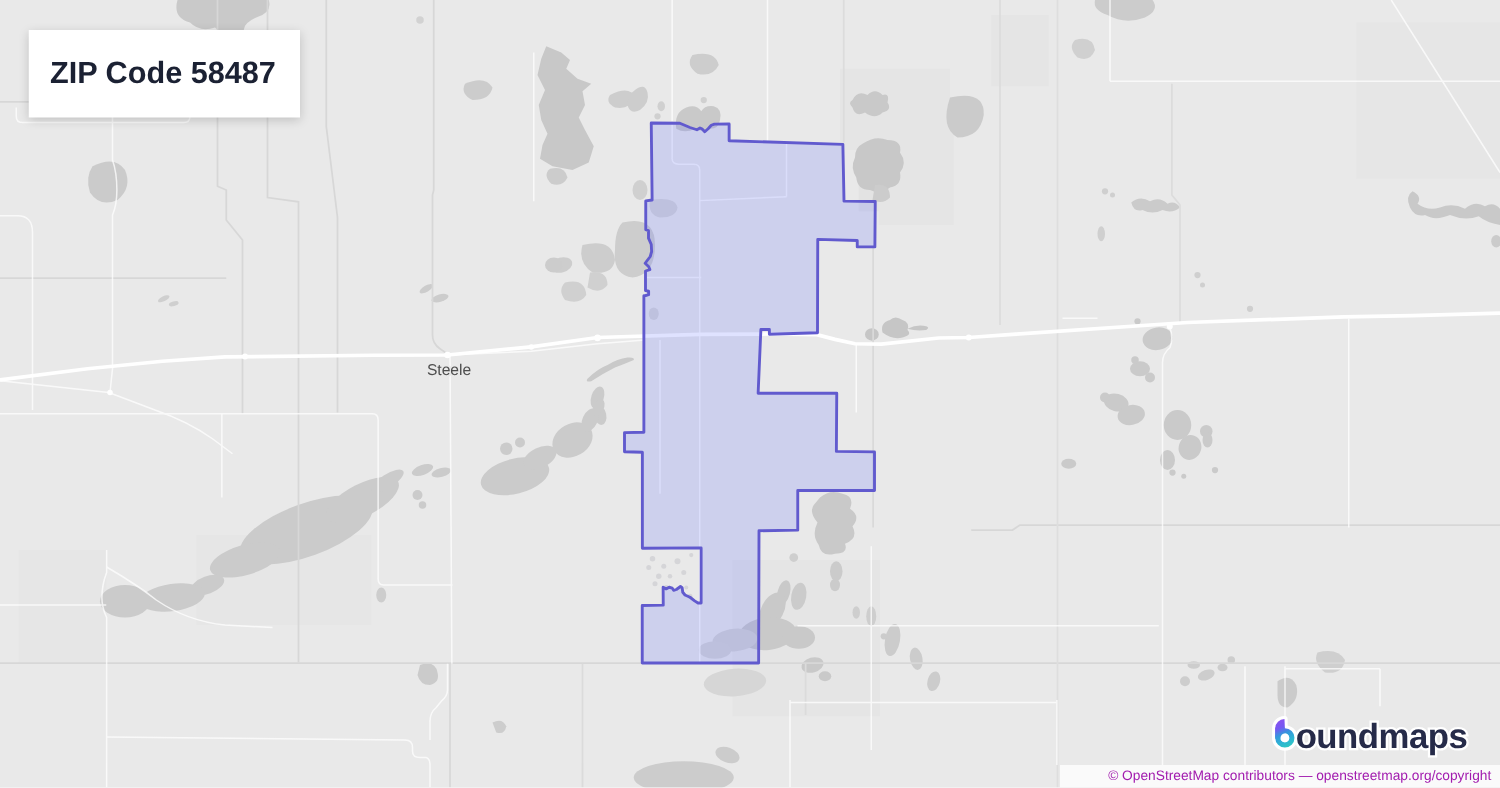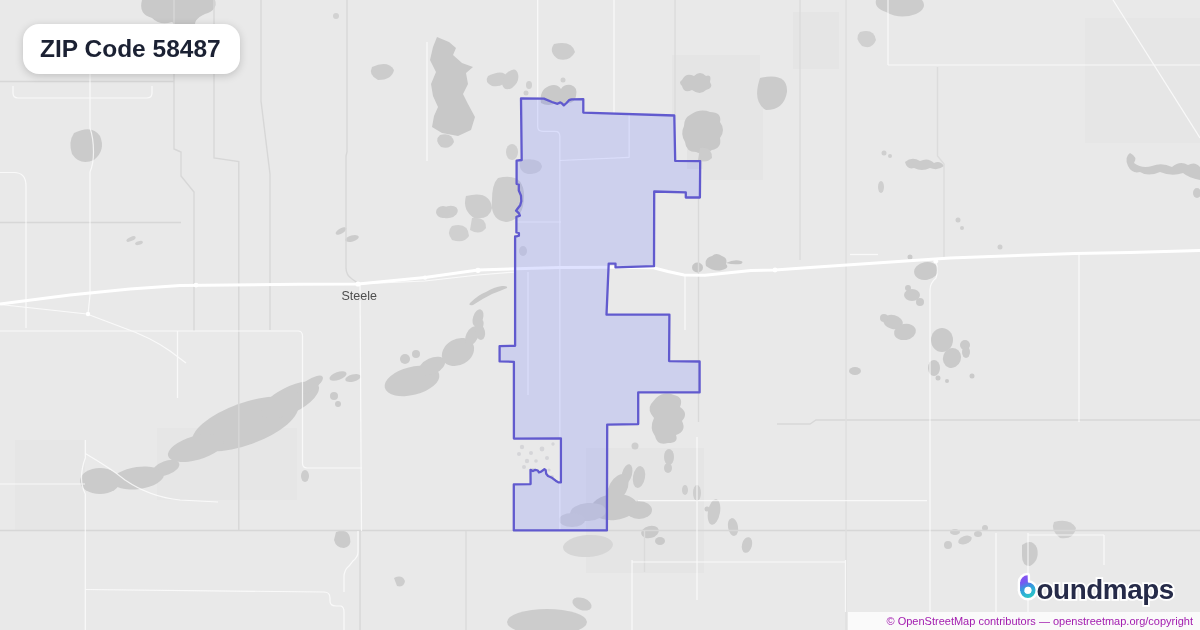--- a/index.html
+++ b/index.html
@@ -1,19 +1,19 @@
 <!DOCTYPE html>
 <html><head>
 <meta charset="utf-8">
 <style>
   html,body{margin:0;padding:0;}
   body{width:1200px;height:630px;overflow:hidden;font-family:"Liberation Sans",sans-serif;}
   .stage{position:relative;width:1200px;height:630px;background:#e9e9e9;}
   svg{position:absolute;left:0;top:0;}
-  .card{position:absolute;left:23px;top:24px;width:217px;height:50px;background:#fff;border-radius:16px;
+  .card{position:absolute;left:23px;top:24px;width:217px;height:70px;background:#fff;border-radius:0;
         box-shadow:0 2px 8px rgba(0,0,0,0.18);display:flex;align-items:center;}
   .card span{font-size:24.5px;font-weight:bold;color:#1b2133;margin-left:17px;letter-spacing:0px;white-space:nowrap;}
   .attr{position:absolute;left:848px;top:612px;width:352px;height:18px;background:rgba(255,255,255,0.78);
         font-size:11px;color:#a21caf;text-align:right;line-height:18px;box-sizing:border-box;padding-right:7px;white-space:nowrap;}
 </style>
 </head>
 <body>
 <div class="stage">
 <svg width="1200" height="630" viewBox="0 0 1200 630">
   <defs>

